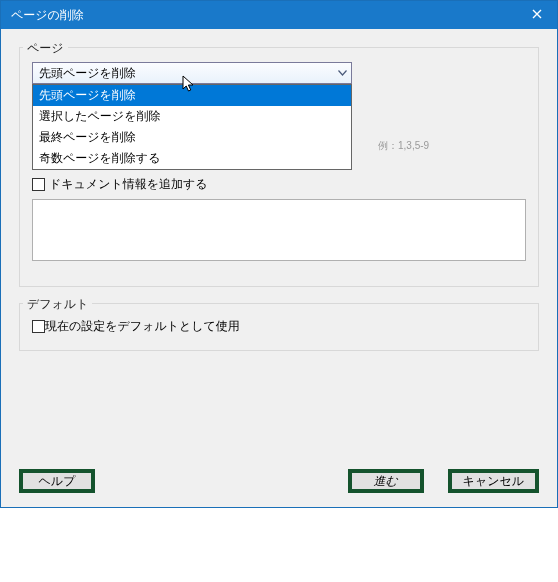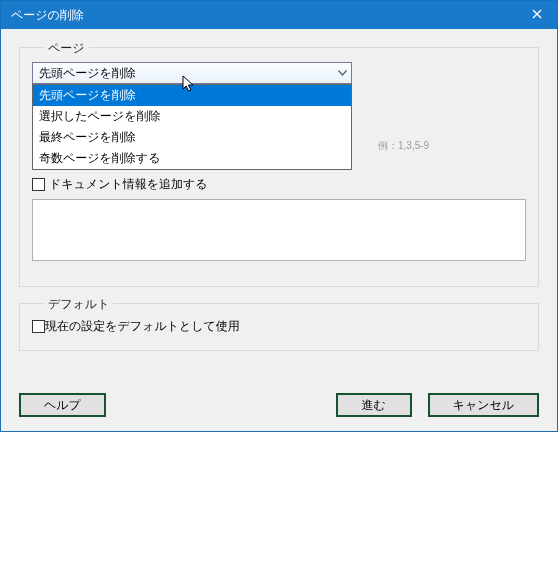--- a/index.html
+++ b/index.html
@@ -1,39 +1,39 @@
 <!DOCTYPE html>
 <html><head>
 <meta charset="utf-8">
 <style>
 * { box-sizing: border-box; margin: 0; padding: 0; }
 body { font-family: "Meiryo UI", "Yu Gothic UI", sans-serif; font-size: 12px; background: #fff; }
-.window { width: 558px; height: 432px; border: 1px solid #1a6fb8; background: #f0f0f0; position: relative; box-shadow: 2px 2px 6px rgba(0,0,0,0.15); }
+.window { width: 558px; height: 508px; border: 1px solid #1a6fb8; background: #f0f0f0; position: relative; box-shadow: 2px 2px 6px rgba(0,0,0,0.15); }
 .titlebar { height: 28px; background: #1979ca; color: #fff; display: flex; align-items: center; padding: 0 0 0 10px; }
 .titlebar-title { flex: 1; font-size: 12px; }
 .close-btn { width: 40px; height: 28px; display: flex; align-items: center; justify-content: center; cursor: pointer; }
 .close-btn svg { width: 10px; height: 10px; }
 .client { padding: 18px 18px 0 18px; position: relative; height: calc(100% - 28px); }
 .group { border: 1px solid #d8d8d8; padding: 14px 12px 12px 12px; position: relative; margin-bottom: 16px; }
-.group-label { position: absolute; top: -8px; left: 24px; background: #f0f0f0; padding: 0 4px; font-size: 12px; color: #222; }
+.group-label { position: absolute; top: -8px; left: 3px; background: #f0f0f0; padding: 0 4px; font-size: 12px; color: #222; }
 .combo-wrap { position: relative; width: 320px; }
 .combo { width: 100%; height: 22px; border: 1px solid #7a7a9a; background: linear-gradient(#fbfcff,#e9f2fb); display: flex; align-items: center; padding: 0 22px 0 6px; cursor: pointer; position: relative; }
 .combo-arrow { position: absolute; right: 4px; top: 50%; transform: translateY(-50%); }
 .combo-arrow svg { width: 9px; height: 6px; display: block; }
 .cursor { position: absolute; left: 150px; top: 13px; pointer-events: none; z-index: 20; }
 .dropdown { position: absolute; left: 0; top: 22px; width: 100%; background: #fff; border: 1px solid #666; z-index: 10; }
 .dropdown-item { padding: 2px 6px; cursor: pointer; }
 .dropdown-item.selected { background: #0078d7; color: #fff; }
 .hint { position: absolute; left: 358px; top: 45px; color: #9a9a9a; font-size: 10px; margin-top: 46px; }
 .row { display: flex; align-items: center; gap: 4px; margin-top: 92px; }
 .chk { width: 13px; height: 13px; border: 1px solid #333; background: #fff; display: inline-block; }
 .textbox { margin-top: 6px; width: 100%; height: 62px; border: 1px solid #b0b0b0; background: #fff; }
 .group.default { margin-top: 8px; }
 .footer { position: absolute; left: 0; right: 0; bottom: 14px; padding: 0 18px; display: flex; align-items: center; }
-.btn { min-width: 76px; height: 24px; border: 2px solid #14532d; background: #e1e1e1; font-size: 12px; cursor: pointer; padding: 0 23px; }
+.btn { min-width: 76px; height: 24px; border: 4px solid #14532d; background: #e1e1e1; font-size: 12px; cursor: pointer; padding: 0 11px; }
 .spacer { flex: 1; }
 </style>
 </head>
 <body>
 
 <div class="window">
 
   <div class="titlebar">
     <div class="titlebar-title">ページの削除</div>
     <div class="close-btn">
@@ -88,18 +88,18 @@
       <span class="group-label">デフォルト</span>
       <div style="display:flex;align-items:center;">
         <span class="chk"></span>
         <span>現在の設定をデフォルトとして使用</span>
       </div>
     </div>
 
     <div class="footer">
       <button class="btn">ヘルプ</button>
       <div class="spacer"></div>
-      <button class="btn" style="margin-right:16px;">進む</button>
+      <button class="btn" style="margin-right:24px;font-style:italic;">進む</button>
       <button class="btn">キャンセル</button>
     </div>
 
   </div>
 </div>
 
 </body></html>

